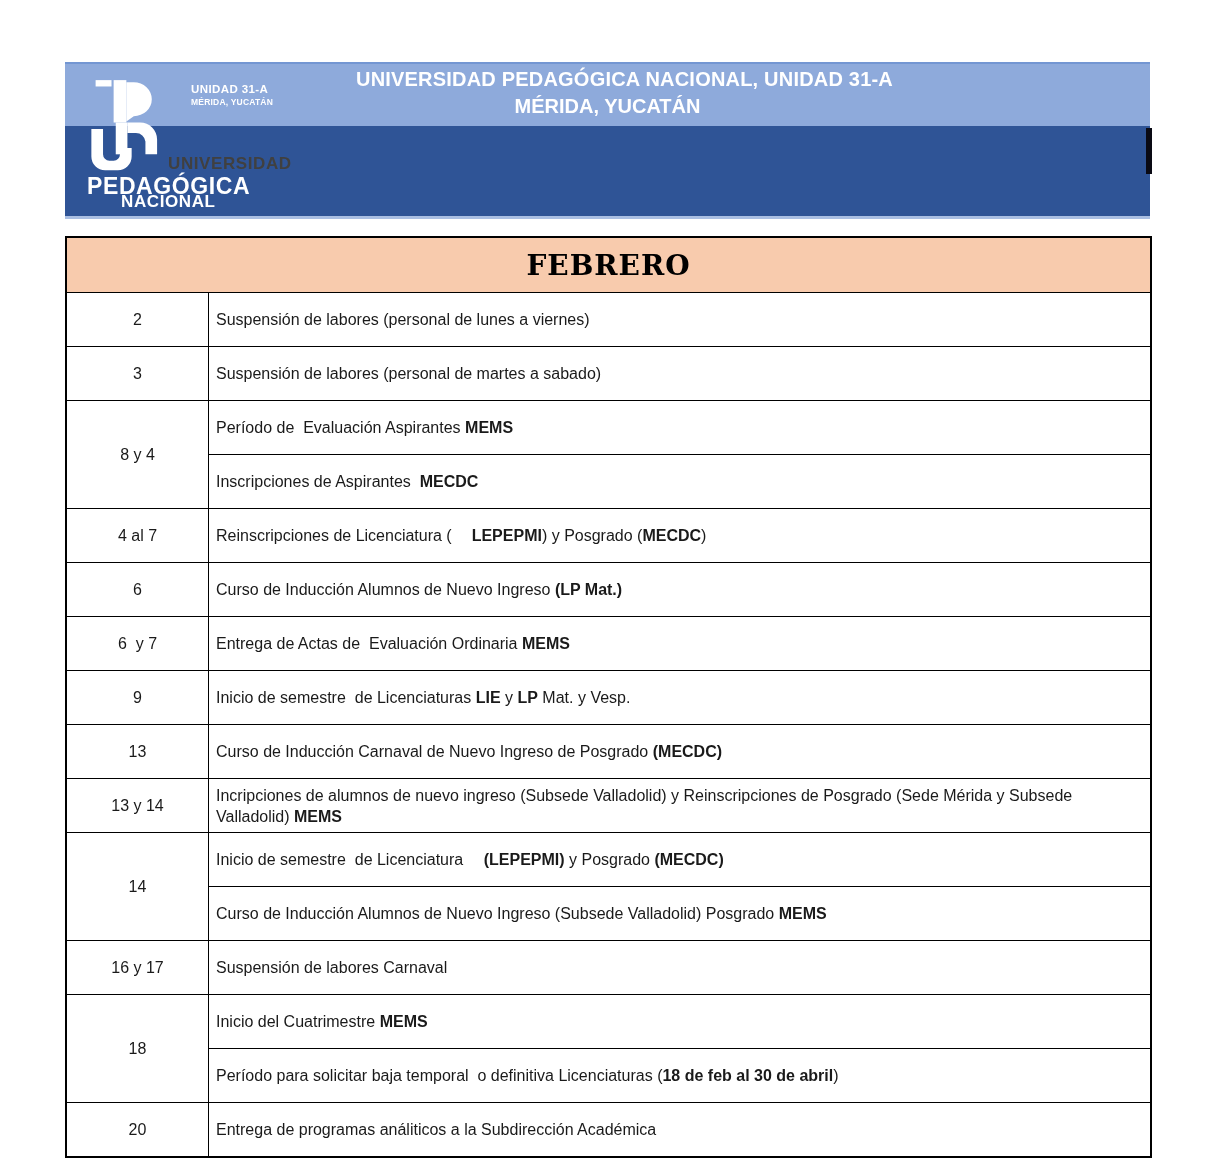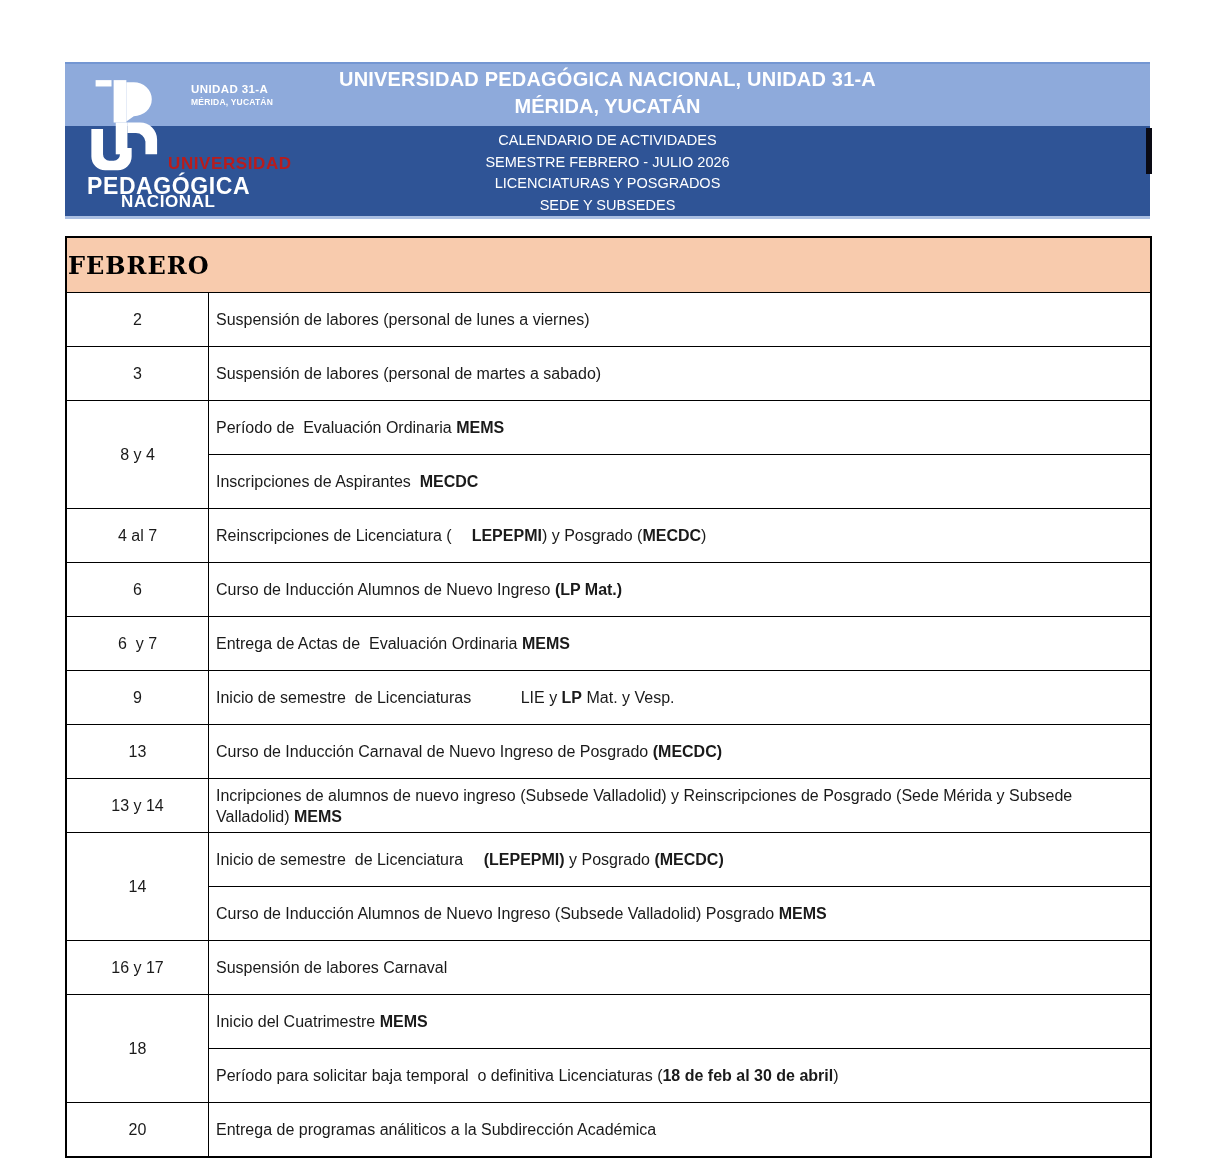--- a/index.html
+++ b/index.html
@@ -3,57 +3,51 @@
 <meta charset="utf-8">
 <style>
   html,body{margin:0;padding:0;background:#ffffff;}
   body{width:1221px;height:1170px;position:relative;font-family:"Liberation Sans",sans-serif;color:#1a1a1a;}
   .page{position:absolute;inset:0;background:#ffffff;overflow:hidden;}
 
   
   .header{position:absolute;left:65px;top:62px;width:1085px;height:154px;}
   .band-light{position:absolute;left:0;top:0;width:100%;height:64px;background:#8EAADB;border-top:2px solid #7396d2;}
   .band-dark{position:absolute;left:0;top:64px;width:100%;height:90px;background:#2F5496;border-bottom:3px solid #aabfe3;}
-  .title1{position:absolute;left:0;top:6px;width:100%;text-align:center;color:#fff;font-weight:700;font-size:20px;letter-spacing:.2px;}
+  .title1{position:absolute;left:17px;top:6px;width:100%;text-align:center;color:#fff;font-weight:700;font-size:20px;letter-spacing:.2px;}
   .title2{position:absolute;left:0;top:33px;width:100%;text-align:center;color:#fff;font-weight:700;font-size:20px;}
   .sublines{position:absolute;left:0;top:68px;width:100%;text-align:center;color:#fff;font-size:14.5px;line-height:21.5px;}
   .artifact{position:absolute;left:1081px;top:66px;width:6px;height:46px;background:#0a0a14;}
 
   
   .logo{position:absolute;left:18px;top:10px;width:250px;height:144px;}
   .logo svg{position:absolute;left:6px;top:6px;}
   .lg-unit1{position:absolute;left:108px;top:11px;color:#fff;font-weight:700;font-size:11.5px;letter-spacing:.4px;}
   .lg-unit2{position:absolute;left:108px;top:25px;color:#fff;font-weight:700;font-size:8.5px;letter-spacing:.2px;}
-  .lg-n1{position:absolute;left:85px;top:82px;color:#b91c1c;font-weight:700;font-size:17px;letter-spacing:.6px;}
+  .lg-n1{position:absolute;left:85px;top:82px;color:#404040;font-weight:700;font-size:17px;letter-spacing:.6px;}
   .lg-n2{position:absolute;left:4px;top:101px;color:#fff;font-weight:700;font-size:23px;letter-spacing:.6px;}
   .lg-n3{position:absolute;left:38px;top:120px;color:#fff;font-weight:700;font-size:17px;letter-spacing:.6px;text-align:center;}
 
   
   table.cal{position:absolute;left:65px;top:236px;width:1087px;border-collapse:collapse;border:2px solid #000;}
   table.cal td{border:1px solid #000;vertical-align:middle;}
-  td.month{height:52px;background:#F8CBAD;font-family:"DejaVu Serif","Liberation Serif",serif;font-weight:700;font-size:24px;letter-spacing:1px;color:#000;}
+  td.month{height:52px;background:#F8CBAD;text-align:center;font-family:"DejaVu Serif","Liberation Serif",serif;font-weight:700;font-size:28px;letter-spacing:1px;color:#000;}
   td.date{width:139px;text-align:center;font-size:16px;white-space:pre-wrap;}
   td.act{height:49px;padding:2px 6px 2px 7px;font-size:16px;line-height:21px;white-space:pre-wrap;}
 </style>
 </head>
 <body>
 
 <div class="page">
 
   <div class="header">
     <div class="band-light" style="background: rgb(142, 170, 219);"></div>
     <div class="band-dark" style="background: rgb(47, 84, 150);"></div>
     <div class="title1">UNIVERSIDAD PEDAGÓGICA NACIONAL, UNIDAD 31-A</div>
     <div class="title2">MÉRIDA, YUCATÁN</div>
-    <div class="sublines">
-      <div>CALENDARIO DE ACTIVIDADES</div>
-      <div>SEMESTRE FEBRERO - JULIO 2026</div>
-      <div>LICENCIATURAS Y POSGRADOS</div>
-      <div>SEDE Y SUBSEDES</div>
-    </div>
 
     <div class="logo">
       <svg width="80" height="106" viewBox="0 0 75 100">
         <g fill="#ffffff">
           <rect x="6" y="2" width="15" height="6"></rect>
           <rect x="23" y="2" width="12" height="40"></rect>
           <path d="M35 4 h7 a17 16 0 0 1 0 32 l-7 5 z"></path>
           <rect x="25" y="42" width="11" height="30"></rect>
           <path d="M36 42 h12 a16 16 0 0 1 16 16 v14 h-11 v-12 a9 9 0 0 0 -9 -8 h-8 z"></path>
           <path d="M2 48 v26 a13 13 0 0 0 13 13 h12 a13 13 0 0 0 13 -13 v-8 h-11 v6 a6 6 0 0 1 -6 6 h-4 a6 6 0 0 1 -6 -6 v-24 z"></path>
@@ -77,40 +71,40 @@
     <tr>
           <td class="date" rowspan="1">2</td>
           <td class="act"><span>Suspensión de labores (personal de lunes a viernes)</span></td>
         </tr>
         <tr>
           <td class="date" rowspan="1">3</td>
           <td class="act"><span>Suspensión de labores (personal de martes a sabado)</span></td>
         </tr>
         <tr>
           <td class="date" rowspan="2">8 y 4</td>
-          <td class="act"><span>Período de  Evaluación Ordinaria </span><span style="font-weight: 700;">MEMS</span></td>
+          <td class="act"><span>Período de  Evaluación Aspirantes </span><span style="font-weight: 700;">MEMS</span></td>
         </tr>
         <tr>
           <td class="act"><span>Inscripciones de Aspirantes  </span><span style="font-weight: 700;">MECDC</span></td>
         </tr>
         <tr>
           <td class="date" rowspan="1">4 al 7</td>
           <td class="act"><span>Reinscripciones de Licenciatura (</span><span style="font-weight: 700; padding-left: 20px;">LEPEPMI</span><span>) y Posgrado (</span><span style="font-weight: 700;">MECDC</span><span>)</span></td>
         </tr>
         <tr>
           <td class="date" rowspan="1">6</td>
           <td class="act"><span>Curso de Inducción Alumnos de Nuevo Ingreso </span><span style="font-weight: 700;">(LP Mat.)</span></td>
         </tr>
         <tr>
           <td class="date" rowspan="1">6  y 7</td>
           <td class="act"><span>Entrega de Actas de  Evaluación Ordinaria </span><span style="font-weight: 700;">MEMS</span></td>
         </tr>
         <tr>
           <td class="date" rowspan="1">9</td>
-          <td class="act"><span>Inicio de semestre  de Licenciaturas </span><span style="font-weight: 400; margin-left: 45px;">LIE</span><span> y </span><span style="font-weight: 700;">LP</span><span> Mat. y Vesp.</span></td>
+          <td class="act"><span>Inicio de semestre  de Licenciaturas </span><span style="font-weight: 700;">LIE</span><span> y </span><span style="font-weight: 700;">LP</span><span> Mat. y Vesp.</span></td>
         </tr>
         <tr>
           <td class="date" rowspan="1">13</td>
           <td class="act"><span>Curso de Inducción Carnaval de Nuevo Ingreso de Posgrado </span><span style="font-weight: 700;">(MECDC)</span></td>
         </tr>
         <tr>
           <td class="date" rowspan="1">13 y 14</td>
           <td class="act"><span>Incripciones de alumnos de nuevo ingreso (Subsede Valladolid) y Reinscripciones de Posgrado (Sede Mérida y Subsede Valladolid) </span><span style="font-weight: 700;">MEMS</span></td>
         </tr>
         <tr>

